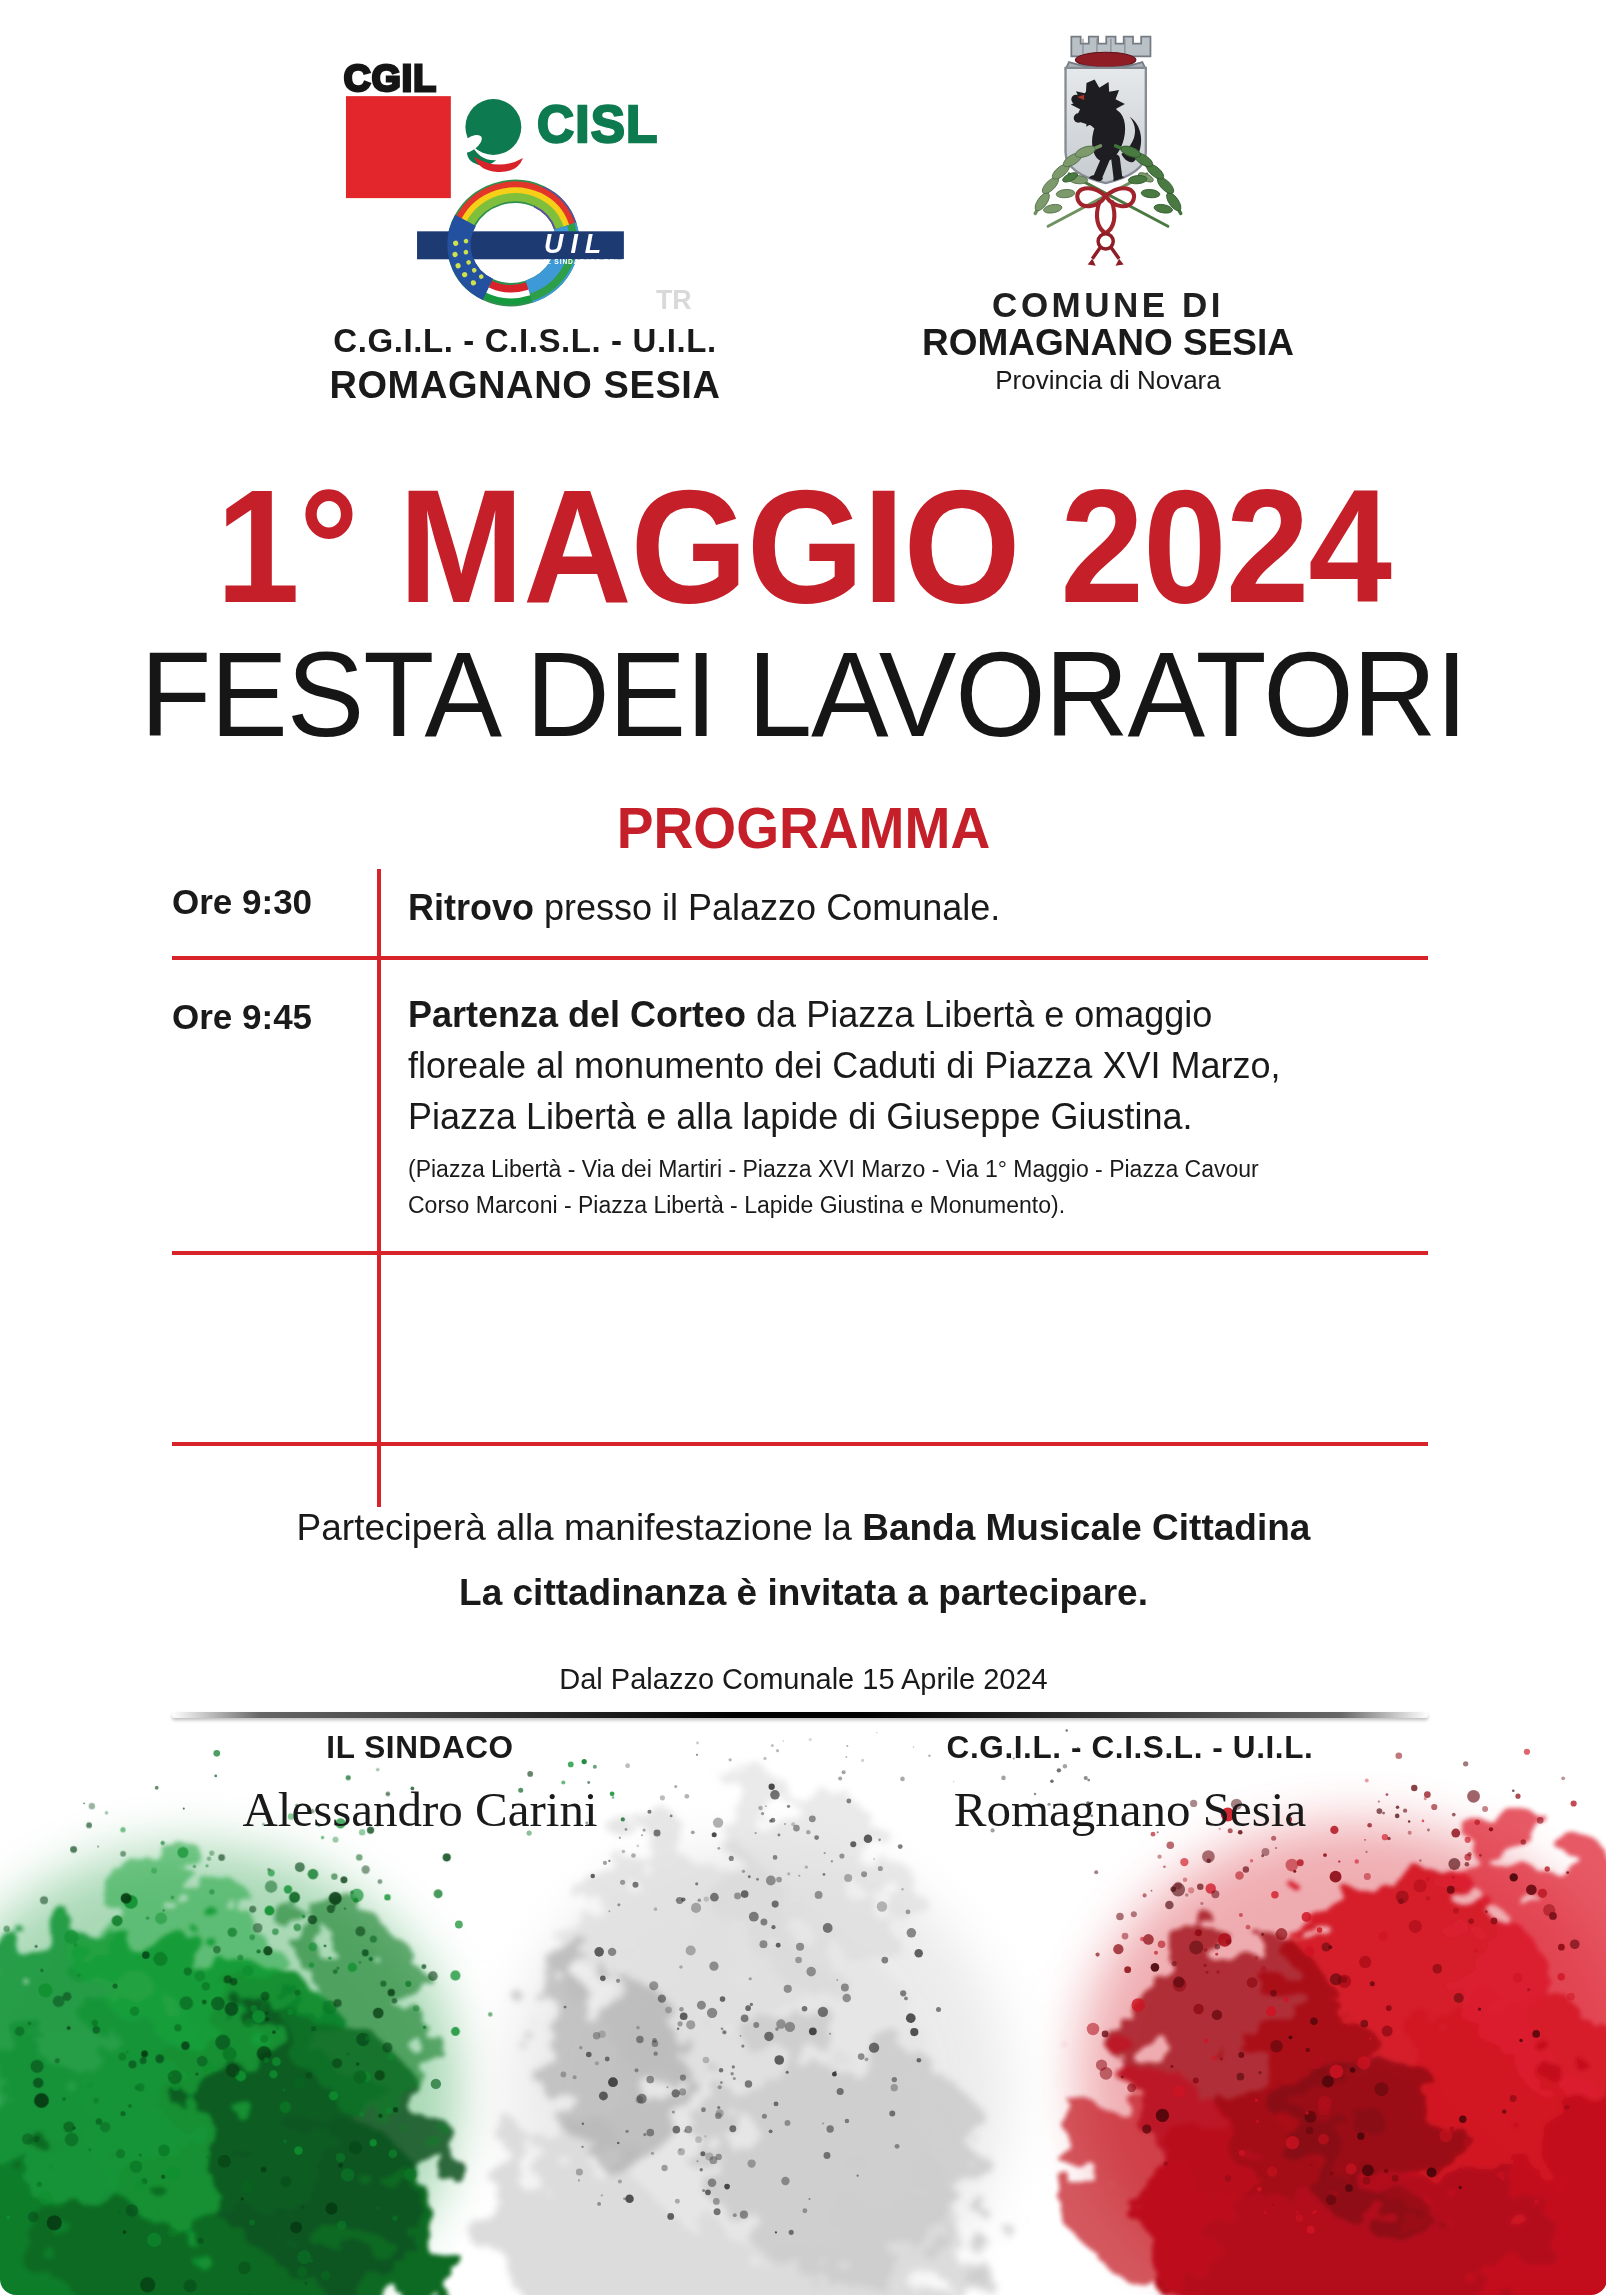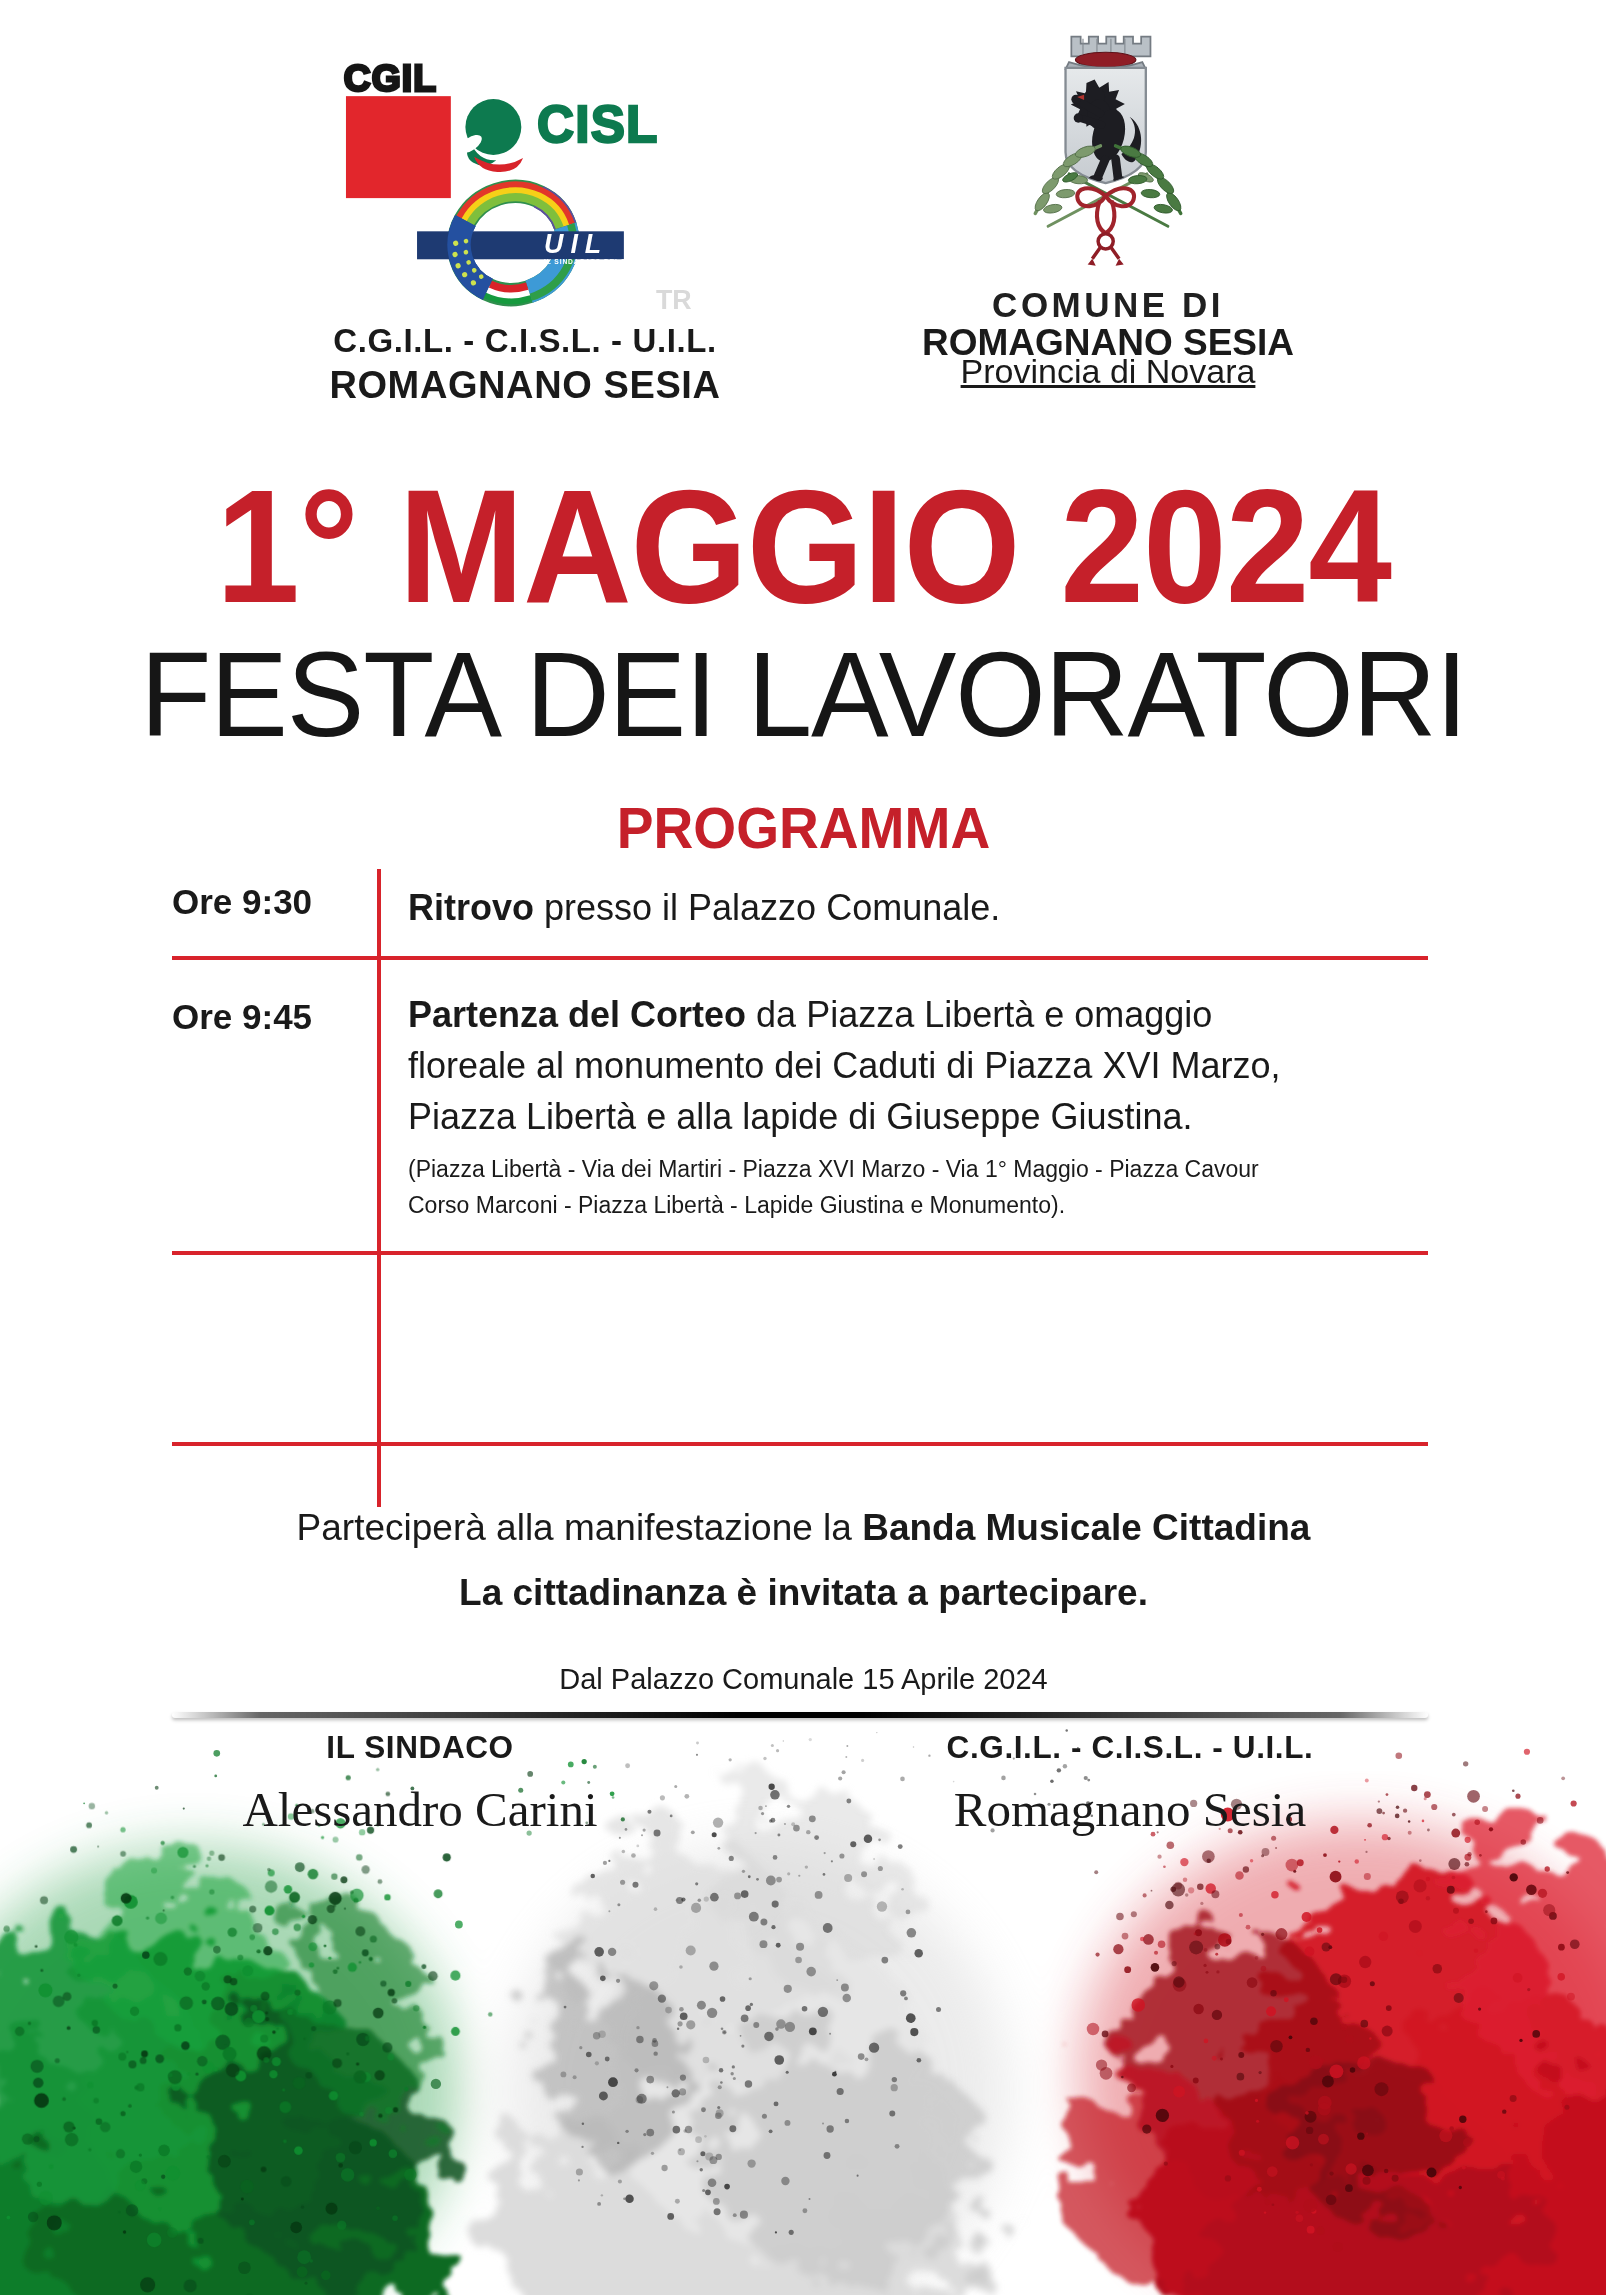--- a/index.html
+++ b/index.html
@@ -1,31 +1,31 @@
 <!DOCTYPE html>
 <html style="font-size:9.3px"><head>
 <meta charset="utf-8">
 <style>
   html,body{margin:0;padding:0;background:#ffffff;}
   .poster{position:relative;width:1607px;height:2295px;background:#ffffff;overflow:hidden;
-          font-family:"Liberation Sans",sans-serif;color:#1a1a1a;}
+          font-family:"Liberation Sans",sans-serif;color:#1a1a1a;border-radius:16px;}
   .abs{position:absolute;}
   .ctr{left:0;width:1607px;text-align:center;white-space:nowrap;}
   .sx93{transform:scaleX(.93);transform-origin:50% 50%;}
   .sx97{transform:scaleX(.97);transform-origin:50% 50%;}
   .sx95{transform:scaleX(.95);transform-origin:50% 50%;}
 
   
   .unions-svg{left:318px;top:55px;width:402px;height:327px;}
   .crest-svg{left:1012px;top:21px;width:192px;height:251px;}
   .u-cap1{top:322px;left:321px;width:408px;text-align:center;font-size:33px;font-weight:700;letter-spacing:0.6px;}
   .u-cap2{top:364px;left:321px;width:408px;text-align:center;font-size:38px;font-weight:700;letter-spacing:0.6px;}
   .c-line1{top:285px;left:910px;width:396px;text-align:center;font-size:35px;font-weight:700;letter-spacing:3.5px;color:#202020;}
   .c-line2{top:322px;left:910px;width:396px;text-align:center;font-size:37px;font-weight:700;}
-  .c-line3{top:352px;left:910px;width:396px;text-align:center;font-size:34px;font-weight:400;text-decoration:underline;}
+  .c-line3{top:365px;left:910px;width:396px;text-align:center;font-size:26px;font-weight:400;}
 
   
   .title-main{top:465px;font-size:162px;line-height:162px;font-weight:700;color:#c5202a;letter-spacing:-1.2px;}
   .title-sub{top:634px;font-size:120px;line-height:120px;font-weight:400;color:#161616;letter-spacing:-1.2px;}
   .programma{top:799px;font-size:58px;line-height:58px;font-weight:700;color:#c5202a;}
 
   
   .program{left:172px;top:869px;width:1256px;height:647px;}
   .vline{position:absolute;left:205px;top:0;width:4.1px;height:638px;background:#d8232b;}
   .hline{position:absolute;left:0;width:1256px;height:4.1px;background:#d8232b;}

